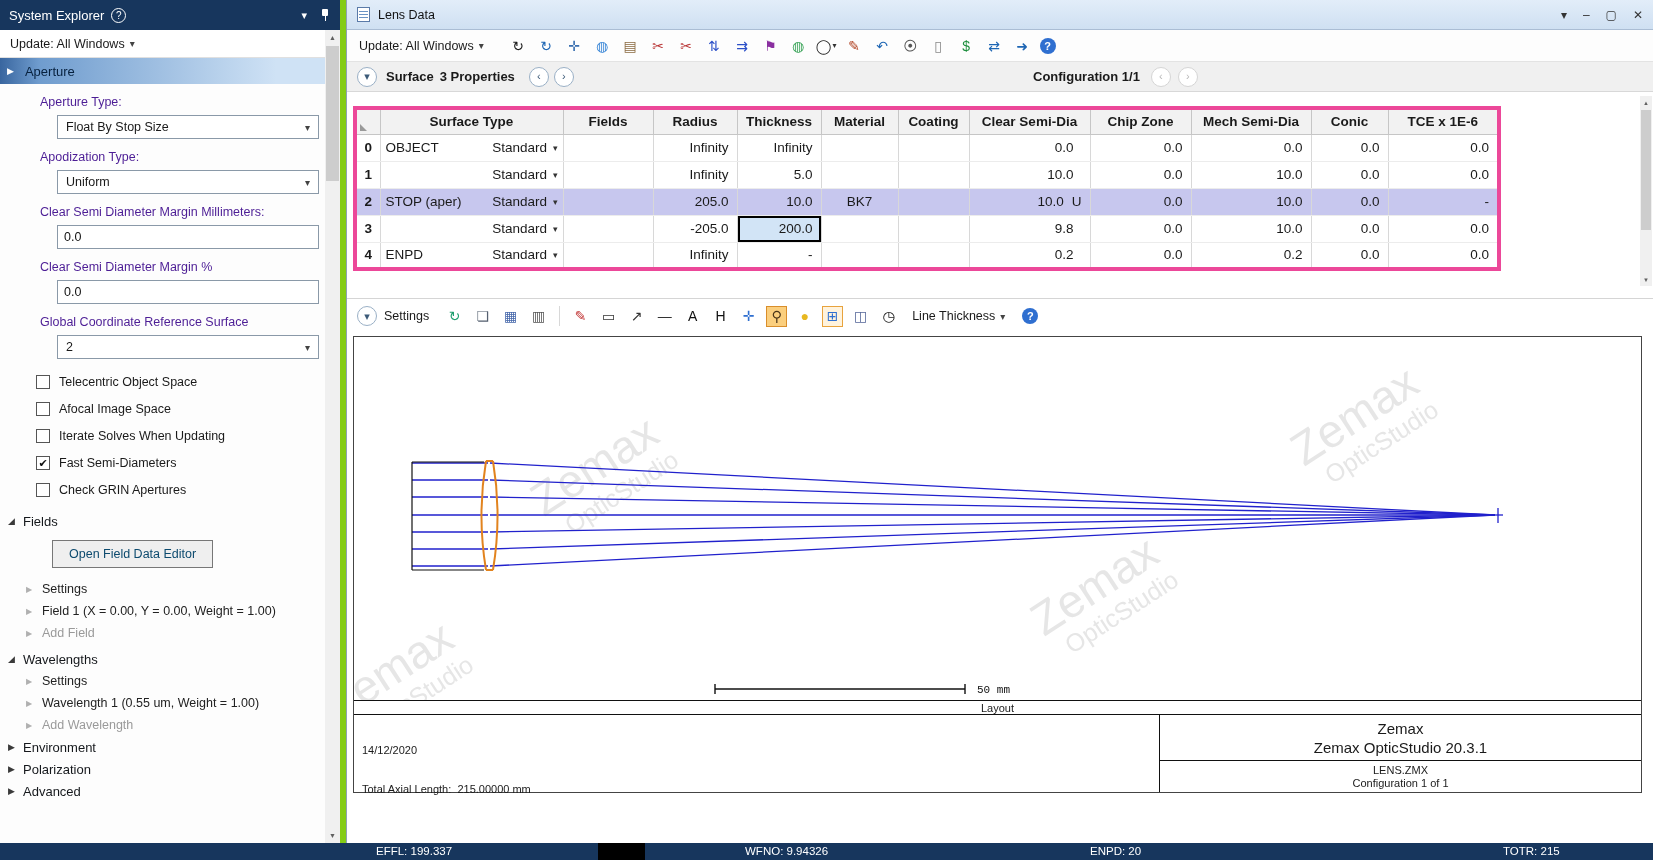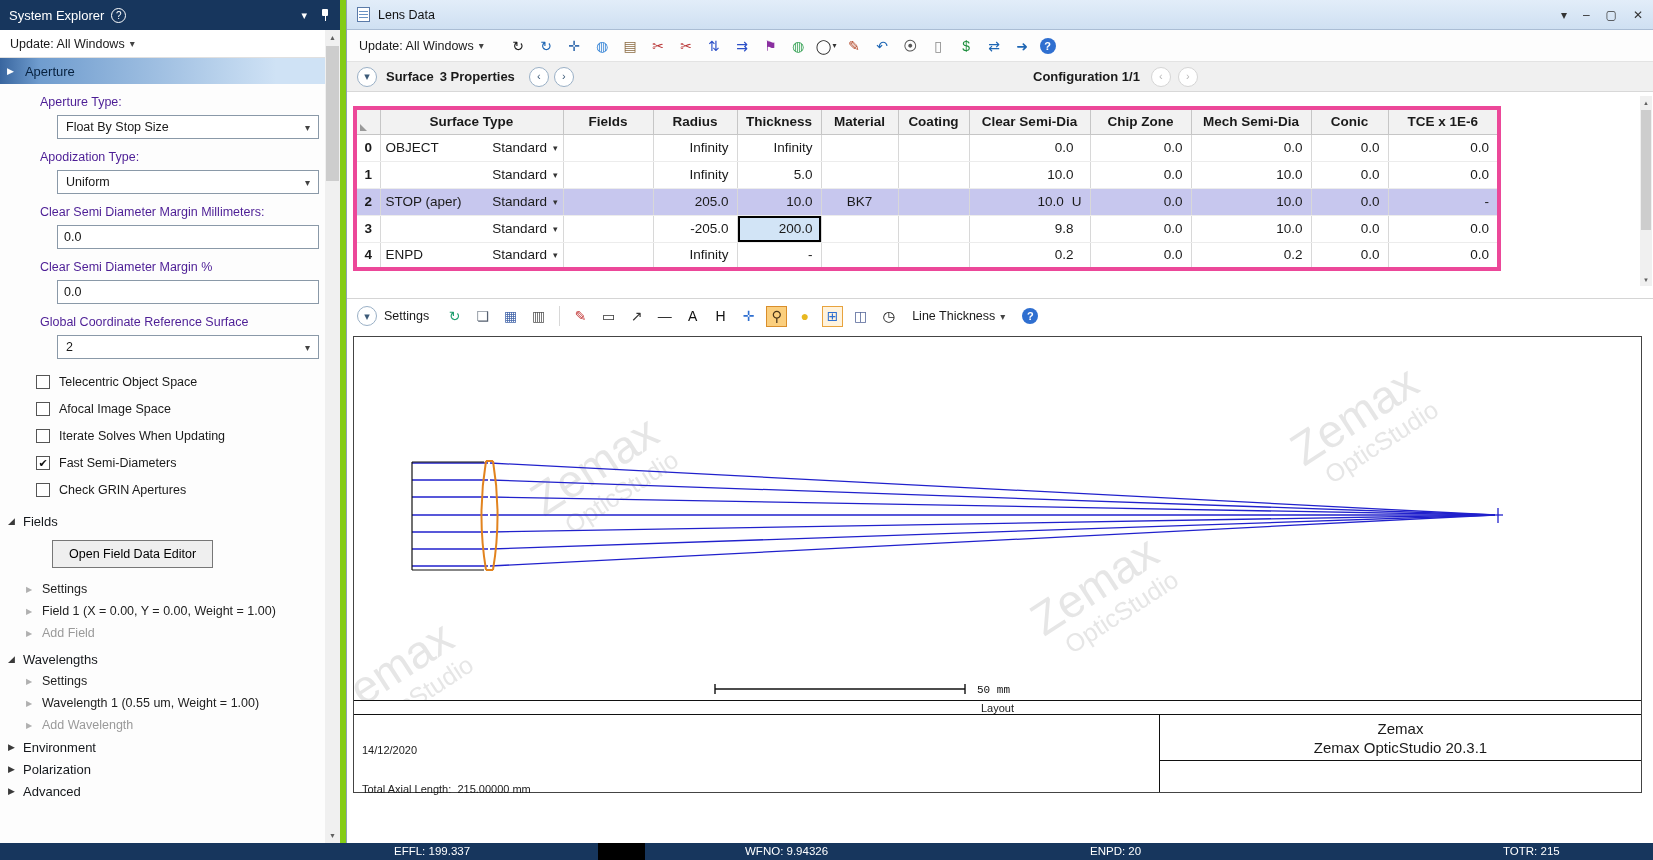--- a/index.html
+++ b/index.html
@@ -25,21 +25,21 @@
 .se-select,.se-input{width:262px;margin-left:57px;height:24px;border:1px solid #8a99a8;background:#fff;font-size:12.5px;display:block}
 .se-select{display:flex;align-items:center;justify-content:space-between;padding:0 8px}
 .se-select .caret{color:#444;font-size:10px}
 .se-input{padding:0 6px;color:#111}
 #ap-checks{margin-top:16px}
 .cb-row{display:flex;align-items:center;margin:0 0 13px 36px}
 .cb{width:14px;height:14px;border:1px solid #555;background:#fff;margin-right:9px;font-size:11px;line-height:12px;text-align:center;color:#111}
 .tree-section{display:flex;align-items:center;height:22px;padding-left:8px;color:#15181c;font-size:13px}
 .tree-arrow{font-size:9px;color:#3a3a3a;width:15px}
 #fields-header{margin-top:10px}
-.field-btn{margin:8px 0 10px 52px;height:28px;padding:0 16px;background:#efefef;border:1px solid #777;font-size:12.5px;color:#000000;line-height:26px;display:inline-block}
+.field-btn{margin:8px 0 10px 52px;height:28px;padding:0 16px;background:#efefef;border:1px solid #777;font-size:12.5px;color:#0c4a6e;line-height:26px;display:inline-block}
 .tree-item{display:flex;align-items:center;height:22px;padding-left:26px;font-size:12.5px;color:#222}
 .tree-item .tri{color:#b0b0b0;font-size:8px;width:16px}
 .tree-item.disabled{color:#9a9a9a}
 #wl-header{margin-top:4px}
 
 
 .v-scroll{position:absolute;background:#f0f0f0}
 .sb-btn{height:15px;display:flex;align-items:center;justify-content:center;font-size:7px;color:#606060}
 .sb-bottom{position:absolute;bottom:0;left:0;right:0}
 .v-scroll .thumb{position:absolute;left:1px;right:1px;background:#cdcdcd}
@@ -127,21 +127,21 @@
 .info-area{position:absolute;left:0;top:378px;right:0;bottom:0;font-family:"Liberation Mono","DejaVu Sans Mono",monospace}
 .info-left{position:absolute;left:8px;top:3px;font-size:11px;line-height:13px;white-space:pre}
 .info-right{position:absolute;left:805px;top:0;right:0;bottom:0;border-left:1px solid #111}
 .brand{height:46px;border-bottom:1px solid #111;display:flex;flex-direction:column;align-items:center;justify-content:center;gap:2px}
 .brand div{font-size:15px}
 .fileinfo{height:31px;display:flex;flex-direction:column;align-items:center;justify-content:center;font-size:11px;line-height:13px}
 
 
 #status-bar{position:absolute;left:0;top:843px;width:1653px;height:17px;background:#17365d;color:#fff;font-size:11.5px}
 .status-item{position:absolute;top:2px}
-.status-item:nth-of-type(1){left:394px}
+.status-item:nth-of-type(1){left:376px}
 .status-item:nth-of-type(2){left:745px}
 .status-item:nth-of-type(3){left:1090px}
 .status-item:nth-of-type(4){left:1503px}
 #black-artifact{position:absolute;left:598px;top:843px;width:47px;height:17px;background:#000;z-index:5}
 </style>
 </head>
 <body>
 
 <div id="app">
 
@@ -625,20 +625,24 @@
         <div class="info-area">
           <div class="info-left">
             <div>14/12/2020</div>
             <div>Total Axial Length:  215.00000 mm</div>
           </div>
           <div class="info-right">
             <div class="brand">
               <div>Zemax</div>
               <div>Zemax OpticStudio 20.3.1</div>
             </div>
+            <div class="fileinfo">
+              <div>LENS.ZMX</div>
+              <div>Configuration 1 of 1</div>
+            </div>
           </div>
         </div>
       </div>
     </div>
   </section>
 
   <div id="status-bar">
       <span class="status-item">EFFL: 199.337</span>
       <span class="status-item">WFNO: 9.94326</span>
       <span class="status-item">ENPD: 20</span>

